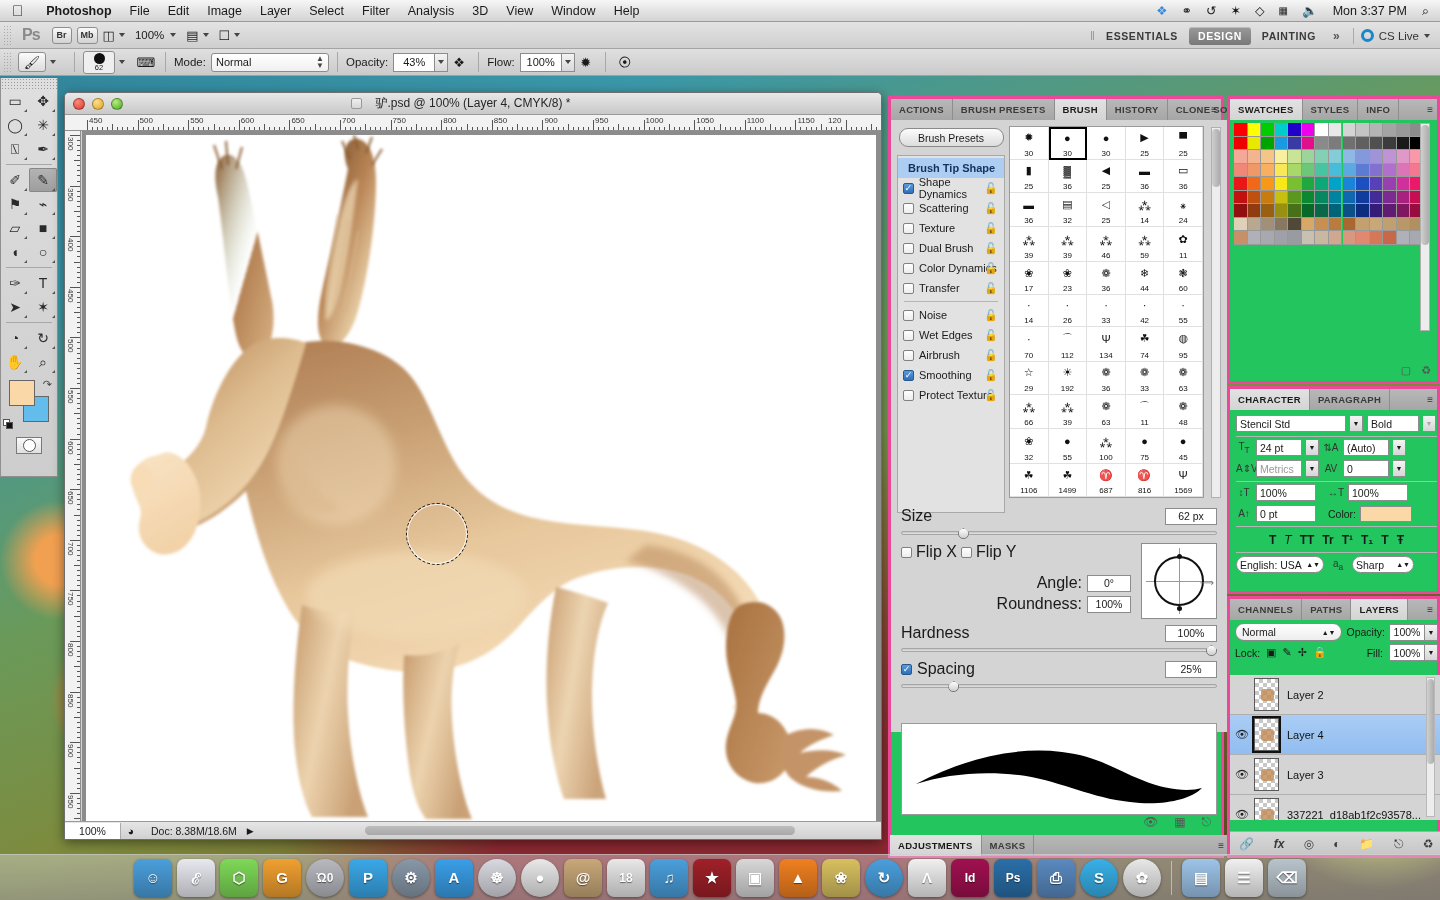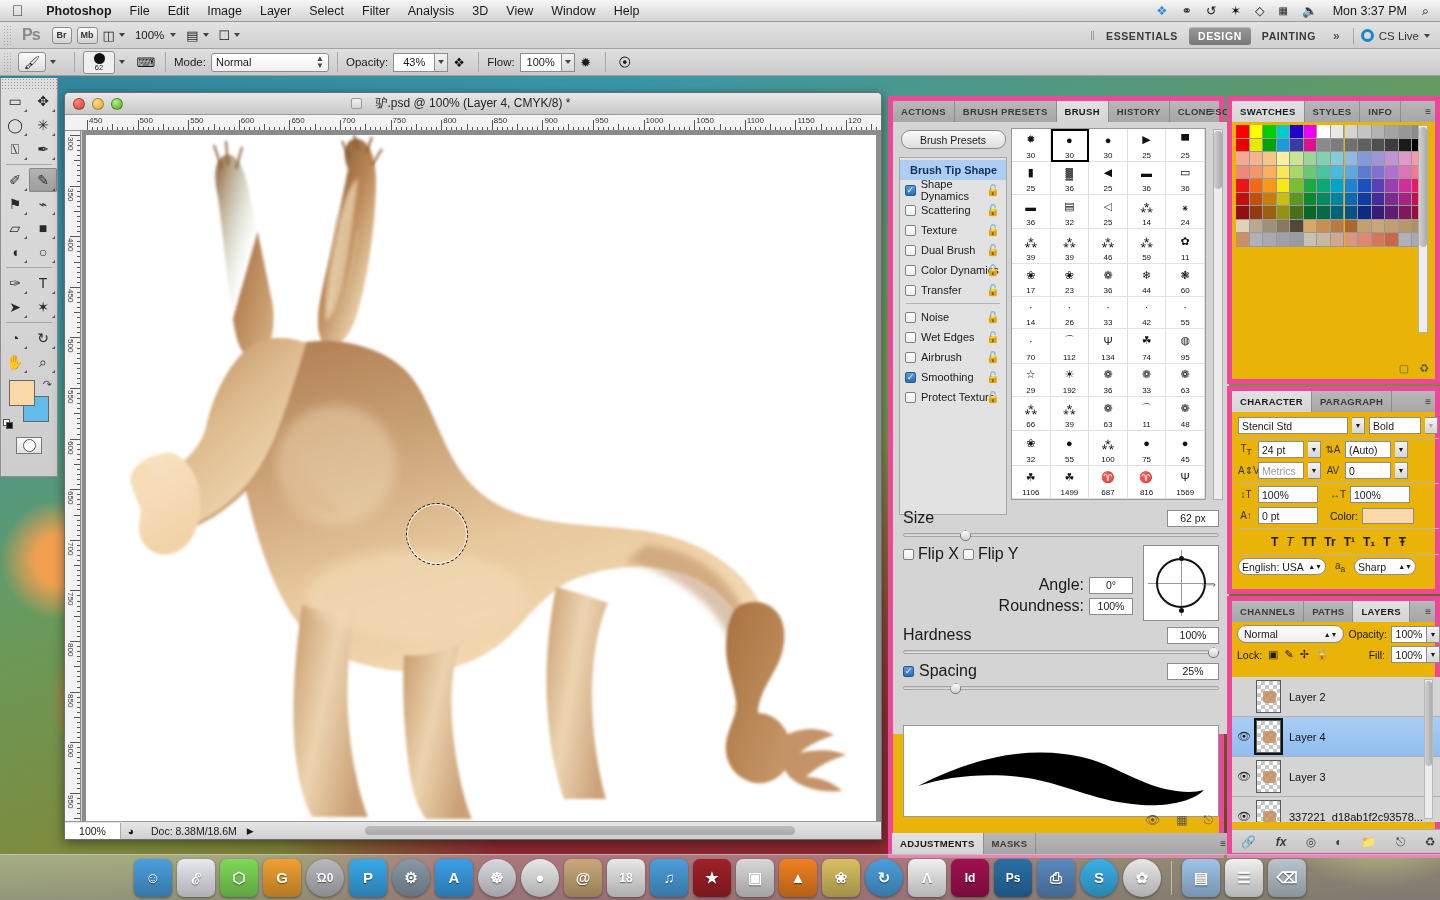--- a/index.html
+++ b/index.html
@@ -139,21 +139,21 @@
     border:1px dashed #1a1a1a; box-shadow: 0 0 0 1px rgba(255,255,255,.85) inset; }
   #doc-status { position:absolute; left:0; bottom:0; width:818px; height:18px;
     background: linear-gradient(180deg,#e6e6e6,#d0d0d0); border-top:1px solid #9a9a9a;
     display:flex; align-items:center; font-size:10.5px; }
   .ds-zoom { width:56px; text-align:center; background:#fff; height:16px; line-height:16px; border-right:1px solid #aaa;}
   .ds-doc { padding:0 10px; }
   .ds-arrow { font-size:9px; }
   .hscroll { position:absolute; left:300px; bottom:4px; width:430px; height:9px; border-radius:5px;
      background: linear-gradient(180deg,#bdbdbd,#a8a8a8); }
   
-  .panel { position: absolute; background: #eab308; border: 5px solid #ec4899; }
+  .panel { position: absolute; background: #22c55e; border: 3px solid #ec4899; }
   .tabrow { height: 21px; display: flex; align-items: stretch;
     background: linear-gradient(180deg,#b8b8b8,#a6a6a6); position: relative; }
   .tab { padding: 0 8px; display:flex; align-items:center; font-size:9.5px; font-weight:bold;
     color:#3a3a3a; letter-spacing:.3px; border-right:1px solid #8e8e8e; white-space:nowrap; }
   .tab.active { background: linear-gradient(180deg,#e2e2e2,#d4d4d4); color:#1a1a1a; }
   .tabmenu { position:absolute; right:4px; top:5px; font-size:10px; color:#333; }
   
   #brushpanel { left: 888px; top: 74px; width: 336px; height: 762px; }
   #bp-body { position:absolute; left:0; top:21px; width:336px; height:612px; background:#d4d4d4; display:flex; }
   #bp-left { width: 118px; padding: 6px 4px 0 6px; }
@@ -656,21 +656,21 @@
         <span class="rtick" style="left: 730.4px; width: 1px; height: 10px; bottom: 0px;"></span>
         <span class="rtick" style="left: 735.46px; width: 1px; height: 3px; bottom: 0px;"></span>
         <span class="rtick" style="left: 740.52px; width: 1px; height: 3px; bottom: 0px;"></span>
         <span class="rtick" style="left: 745.58px; width: 1px; height: 3px; bottom: 0px;"></span>
         <span class="rtick" style="left: 750.64px; width: 1px; height: 3px; bottom: 0px;"></span>
         <span class="rtick" style="left: 755.7px; width: 1px; height: 6px; bottom: 0px;"></span>
         <span class="rtick" style="left: 760.76px; width: 1px; height: 3px; bottom: 0px;"></span>
         <span class="rtick" style="left: 765.82px; width: 1px; height: 3px; bottom: 0px;"></span>
         <span class="rtick" style="left: 770.88px; width: 1px; height: 3px; bottom: 0px;"></span>
         <span class="rtick" style="left: 775.94px; width: 1px; height: 3px; bottom: 0px;"></span>
-        <span class="rk" style="left: 783px; top: 1px;">120</span>
+        <span class="rk" style="left: 763px; top: 1px;">120</span>
         <span class="rtick" style="left: 781px; width: 1px; height: 10px; bottom: 0px;"></span>
         <span class="rtick" style="left: 786.06px; width: 1px; height: 3px; bottom: 0px;"></span>
         <span class="rtick" style="left: 791.12px; width: 1px; height: 3px; bottom: 0px;"></span>
         <span class="rtick" style="left: 796.18px; width: 1px; height: 3px; bottom: 0px;"></span>
         <span class="rtick" style="left: 801.24px; width: 1px; height: 3px; bottom: 0px;"></span>
         <span class="rtick" style="left: 806.3px; width: 1px; height: 6px; bottom: 0px;"></span>
         <span class="rtick" style="left: 811.36px; width: 1px; height: 3px; bottom: 0px;"></span>
         <span class="rtick" style="left: 816.42px; width: 1px; height: 3px; bottom: 0px;"></span>
       </div>
     <div id="ruler-v">

